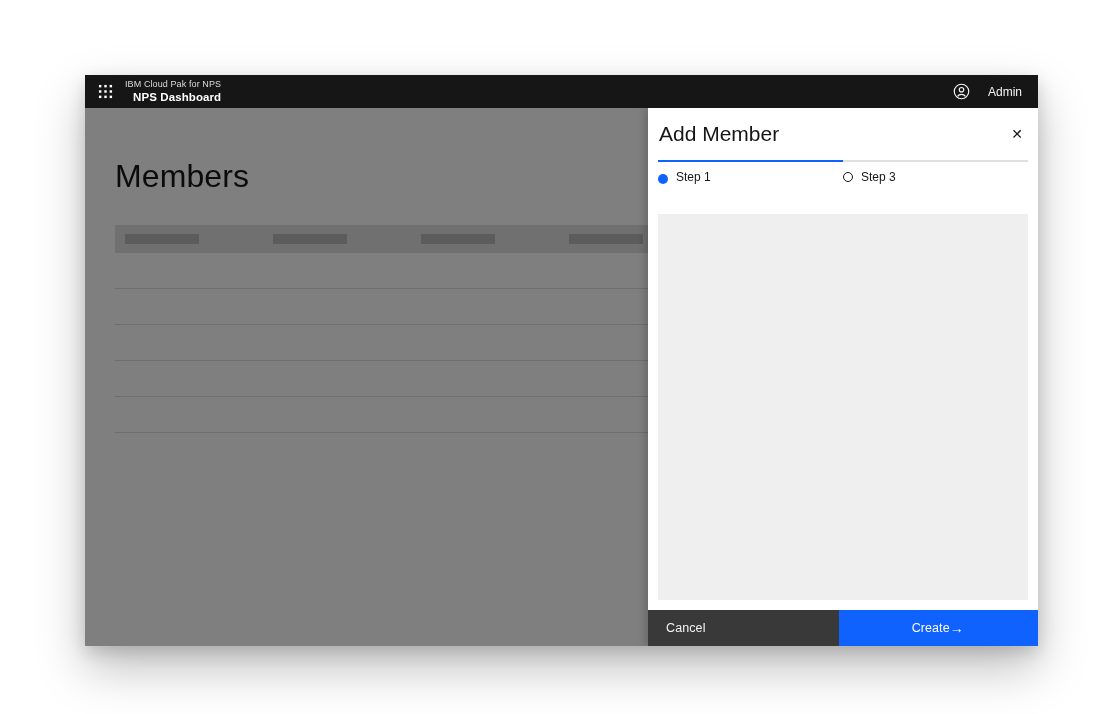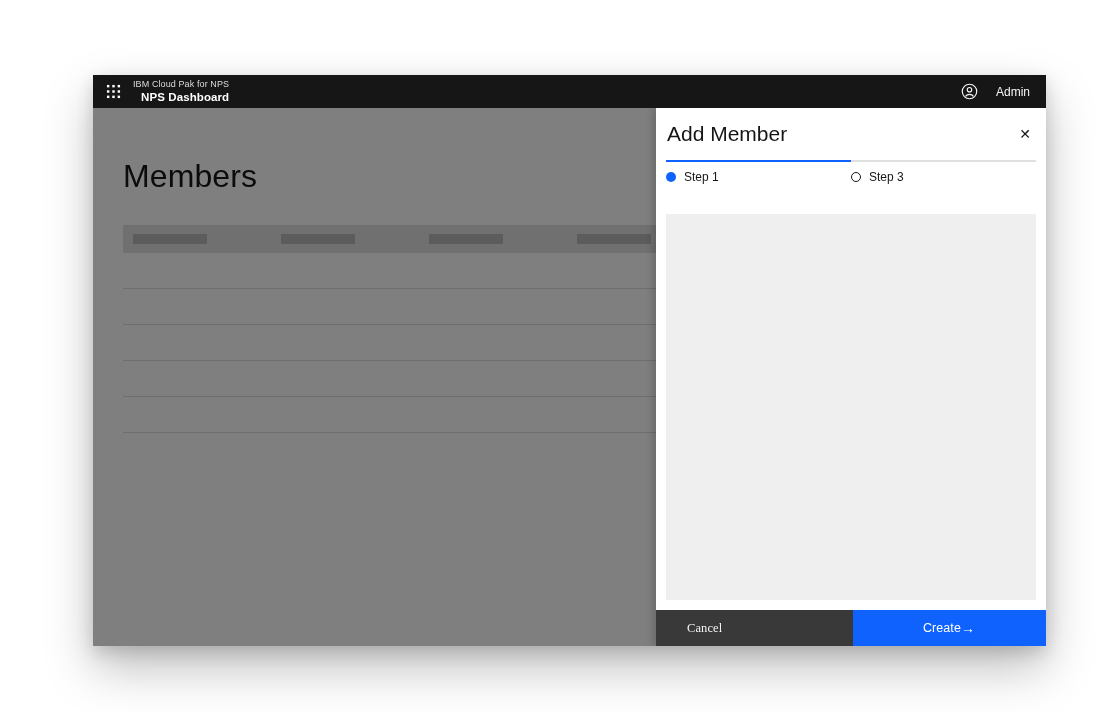--- a/index.html
+++ b/index.html
@@ -6,21 +6,21 @@
   html, body { width: 1120px; height: 714px; overflow: hidden; }
   body {
     background: #ffffff;
     font-family: "Liberation Sans", "DejaVu Sans", sans-serif;
     position: relative;
     color: #161616;
   }
 
   
   .window {
-    position: absolute; left: 93px; top: 75px;
+    position: absolute; left: 85px; top: 75px;
     width: 953px; height: 571px;
     background: #ffffff;
     box-shadow: 0 22px 45px rgba(0,0,0,0.25), 0 6px 16px rgba(0,0,0,0.15);
     display: flex; flex-direction: column;
   }
 
   
   .topbar {
     height: 33px; flex: 0 0 33px;
     background: #161616;
@@ -80,38 +80,38 @@
     width: 30px; height: 30px; margin-right: -8px;
     display: flex; align-items: center; justify-content: center;
     font-size: 14px; color: #161616; cursor: pointer; background: transparent; border: none;
   }
 
   .progress-indicator { display: flex; padding: 0 10px; flex: 0 0 30px; }
   .progress-step {
     flex: 1; display: flex; align-items: center; gap: 8px;
     padding: 8px 0 10px; font-size: 12px; color: #161616;
   }
-  .progress-step.current { border-top: 2px solid #0f62fe; }
+  .progress-step.current { border-top: 2px solid #0f62fe; align-items: flex-end; }
   .progress-step.incomplete { border-top: 2px solid #e0e0e0; }
   .step-dot-current {
     width: 10px; height: 10px; border-radius: 50%; background: #0f62fe; flex: 0 0 10px;
   }
   .step-dot-incomplete {
     width: 10px; height: 10px; border-radius: 50%;
     border: 1px solid #161616; background: #ffffff; flex: 0 0 10px;
   }
 
   .panel-content { flex: 1; padding: 20px 10px 10px 10px; }
   .content-placeholder { width: 100%; height: 100%; background: #efefef; }
 
   .panel-footer { flex: 0 0 36px; display: flex; }
   .btn { border: none; cursor: pointer; font-family: inherit; font-size: 12.5px; letter-spacing: 0.1px; }
   .btn-cancel {
     flex: 1; background: #393939; color: #f4f4f4;
-    display: flex; align-items: center; padding-left: 31px; text-align: right; font-family: Liberation Serif, serif;
+    display: flex; align-items: center; padding-left: 18px; text-align: right;
   }
   .btn-create {
     flex: 1; background: #0f62fe; color: #ffffff;
     display: flex; align-items: center; justify-content: center; padding: 0 14px 0 13px;
   }
   .btn-create .arrow { font-size: 14px; }
 </style>
 </head>
 <body>
 

